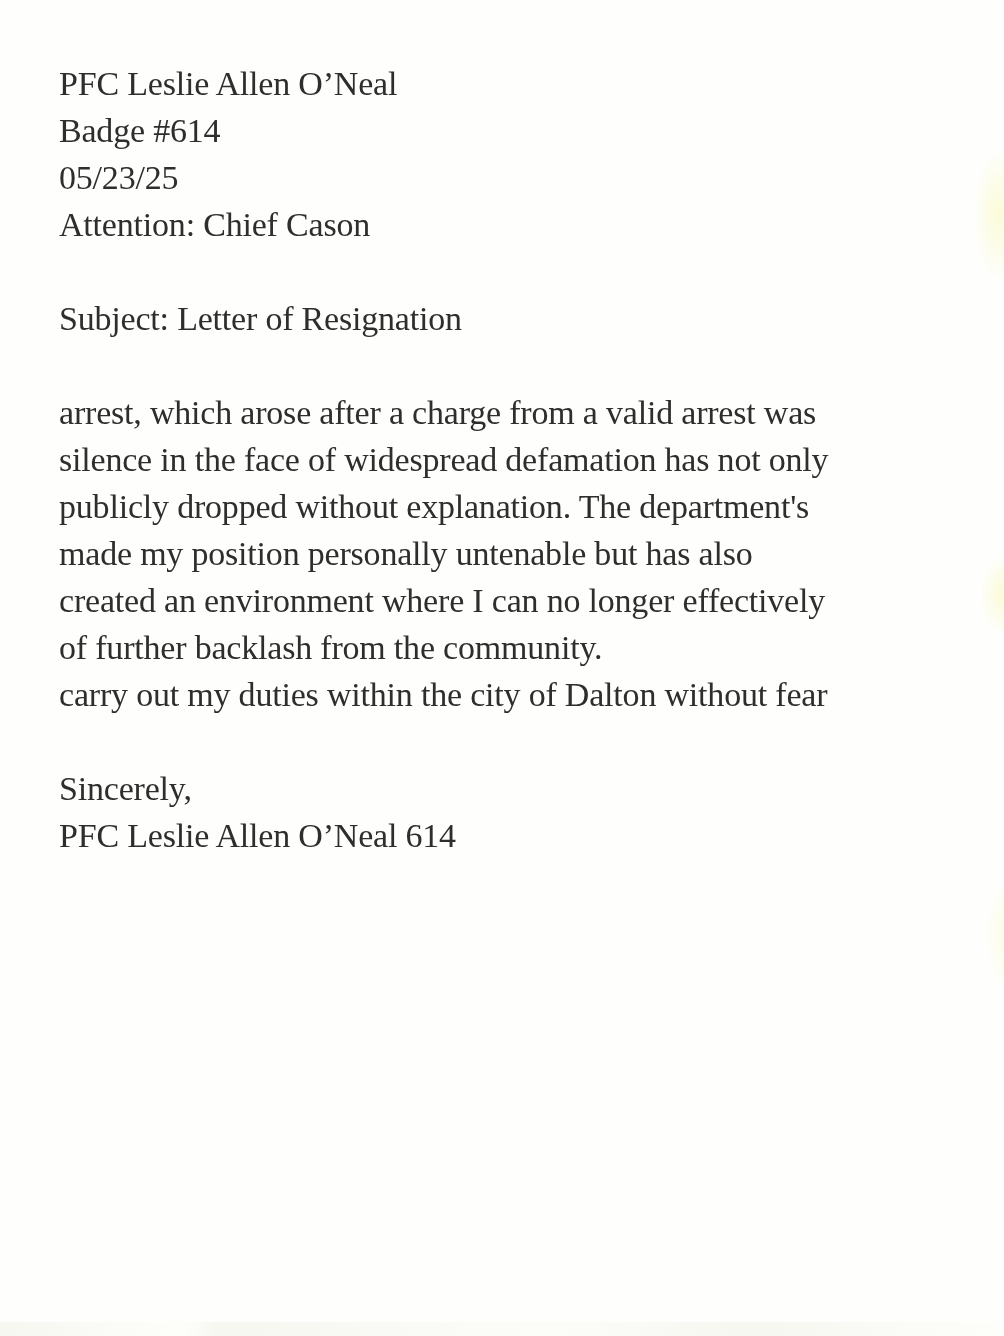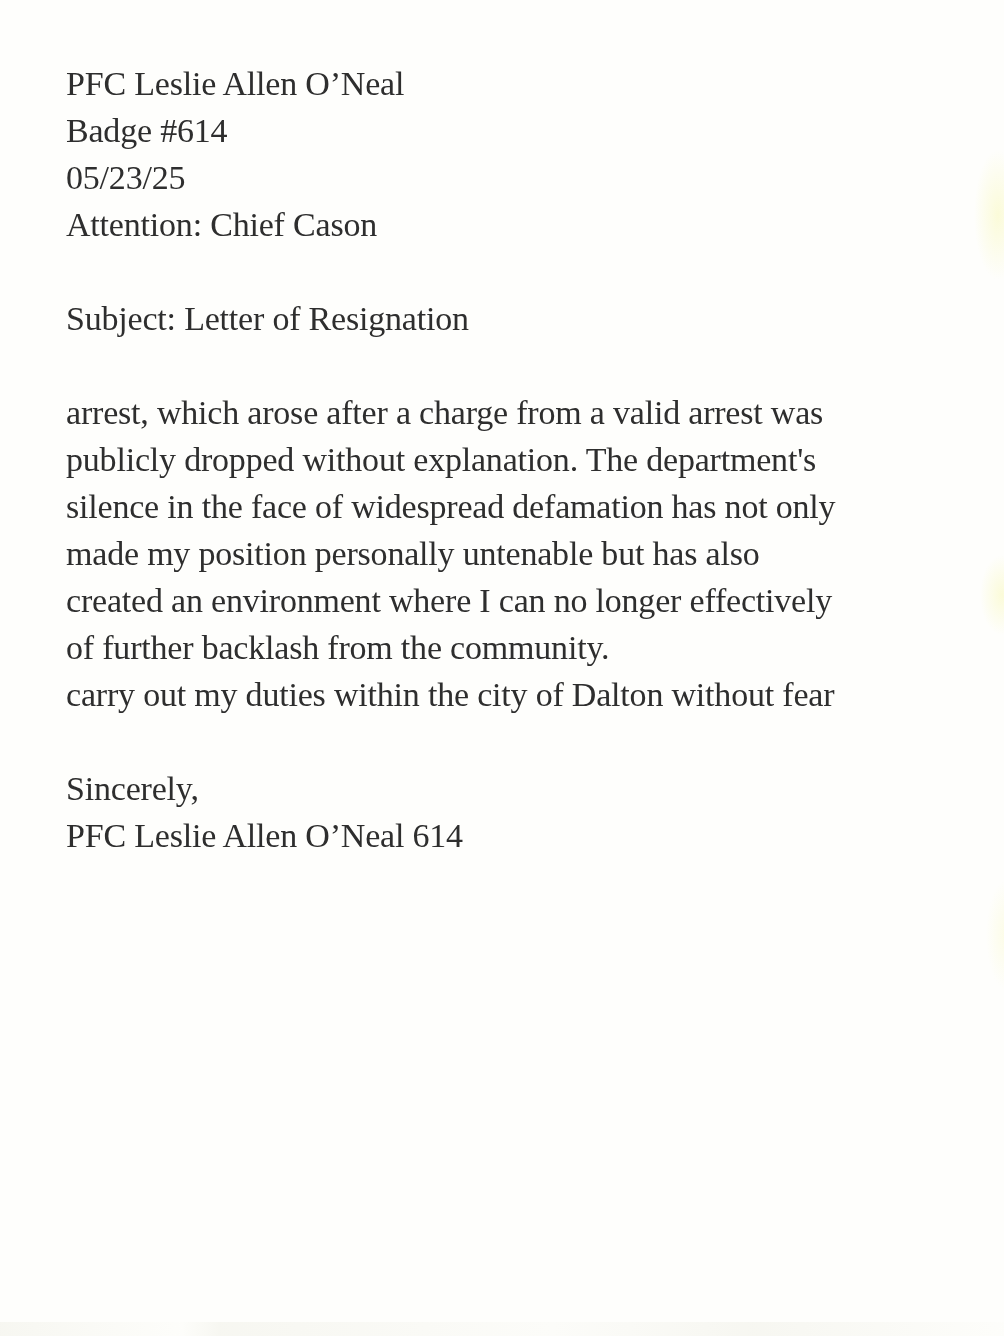--- a/index.html
+++ b/index.html
@@ -9,21 +9,21 @@
   body {
     width: 1004px;
     height: 1336px;
     background: #fefefc;
     overflow: hidden;
     position: relative;
     font-family: "Liberation Serif", "DejaVu Serif", serif;
   }
   .page {
     position: absolute;
-    top: 0; left: 16px;
+    top: 0; left: 9px;
     width: 815px;
     height: 1336px;
     box-sizing: border-box;
     padding: 60px 20px 0 50px;
     color: #2e2e2e;
   }
   .block {
     margin: 0 0 47px 0;
   }
   .line {
@@ -67,22 +67,22 @@
       <div class="line">Attention: Chief Cason</div>
     </div>
 
   <div class="block">
     <div class="line">Subject: Letter of Resignation</div>
   </div>
 
 
   <div class="block">
       <div class="line">arrest, which arose after a charge from a valid arrest was</div>
+      <div class="line">silence in the face of widespread defamation has not only</div>
       <div class="line">publicly dropped without explanation. The department's</div>
-      <div class="line">silence in the face of widespread defamation has not only</div>
       <div class="line">made my position personally untenable but has also</div>
       <div class="line">created an environment where I can no longer effectively</div>
       <div class="line">of further backlash from the community.</div>
       <div class="line">carry out my duties within the city of Dalton without fear</div>
     </div>
 
   <div class="block">
       <div class="line">Sincerely,</div>
       <div class="line">PFC Leslie Allen O’Neal 614</div>
     </div>

